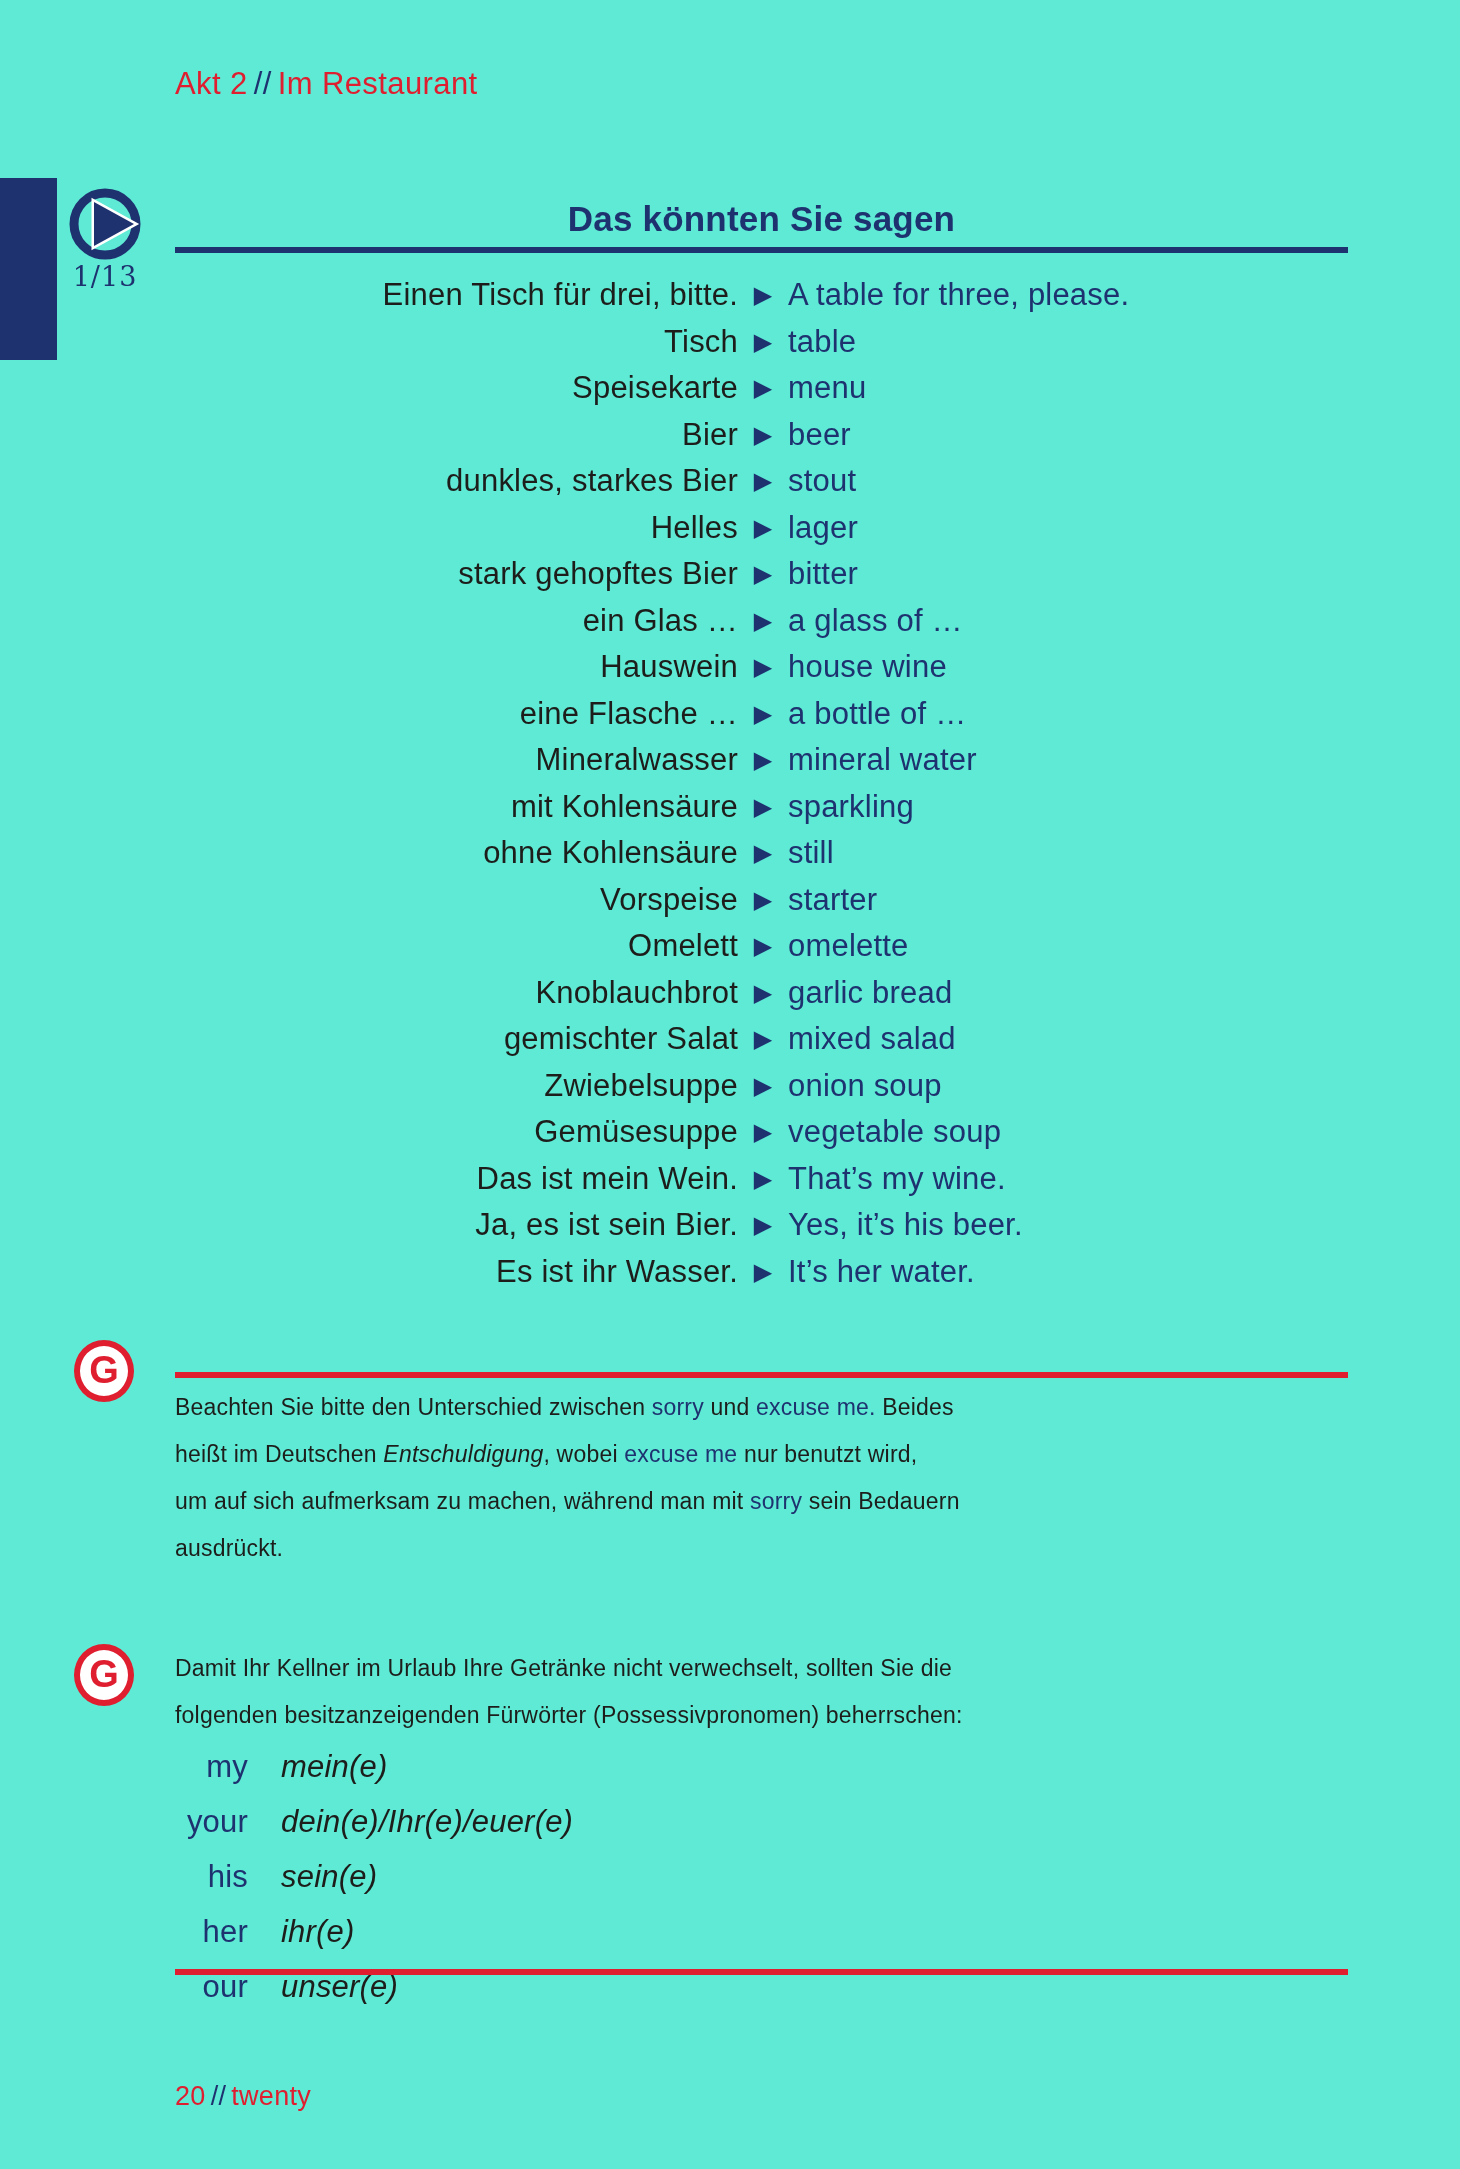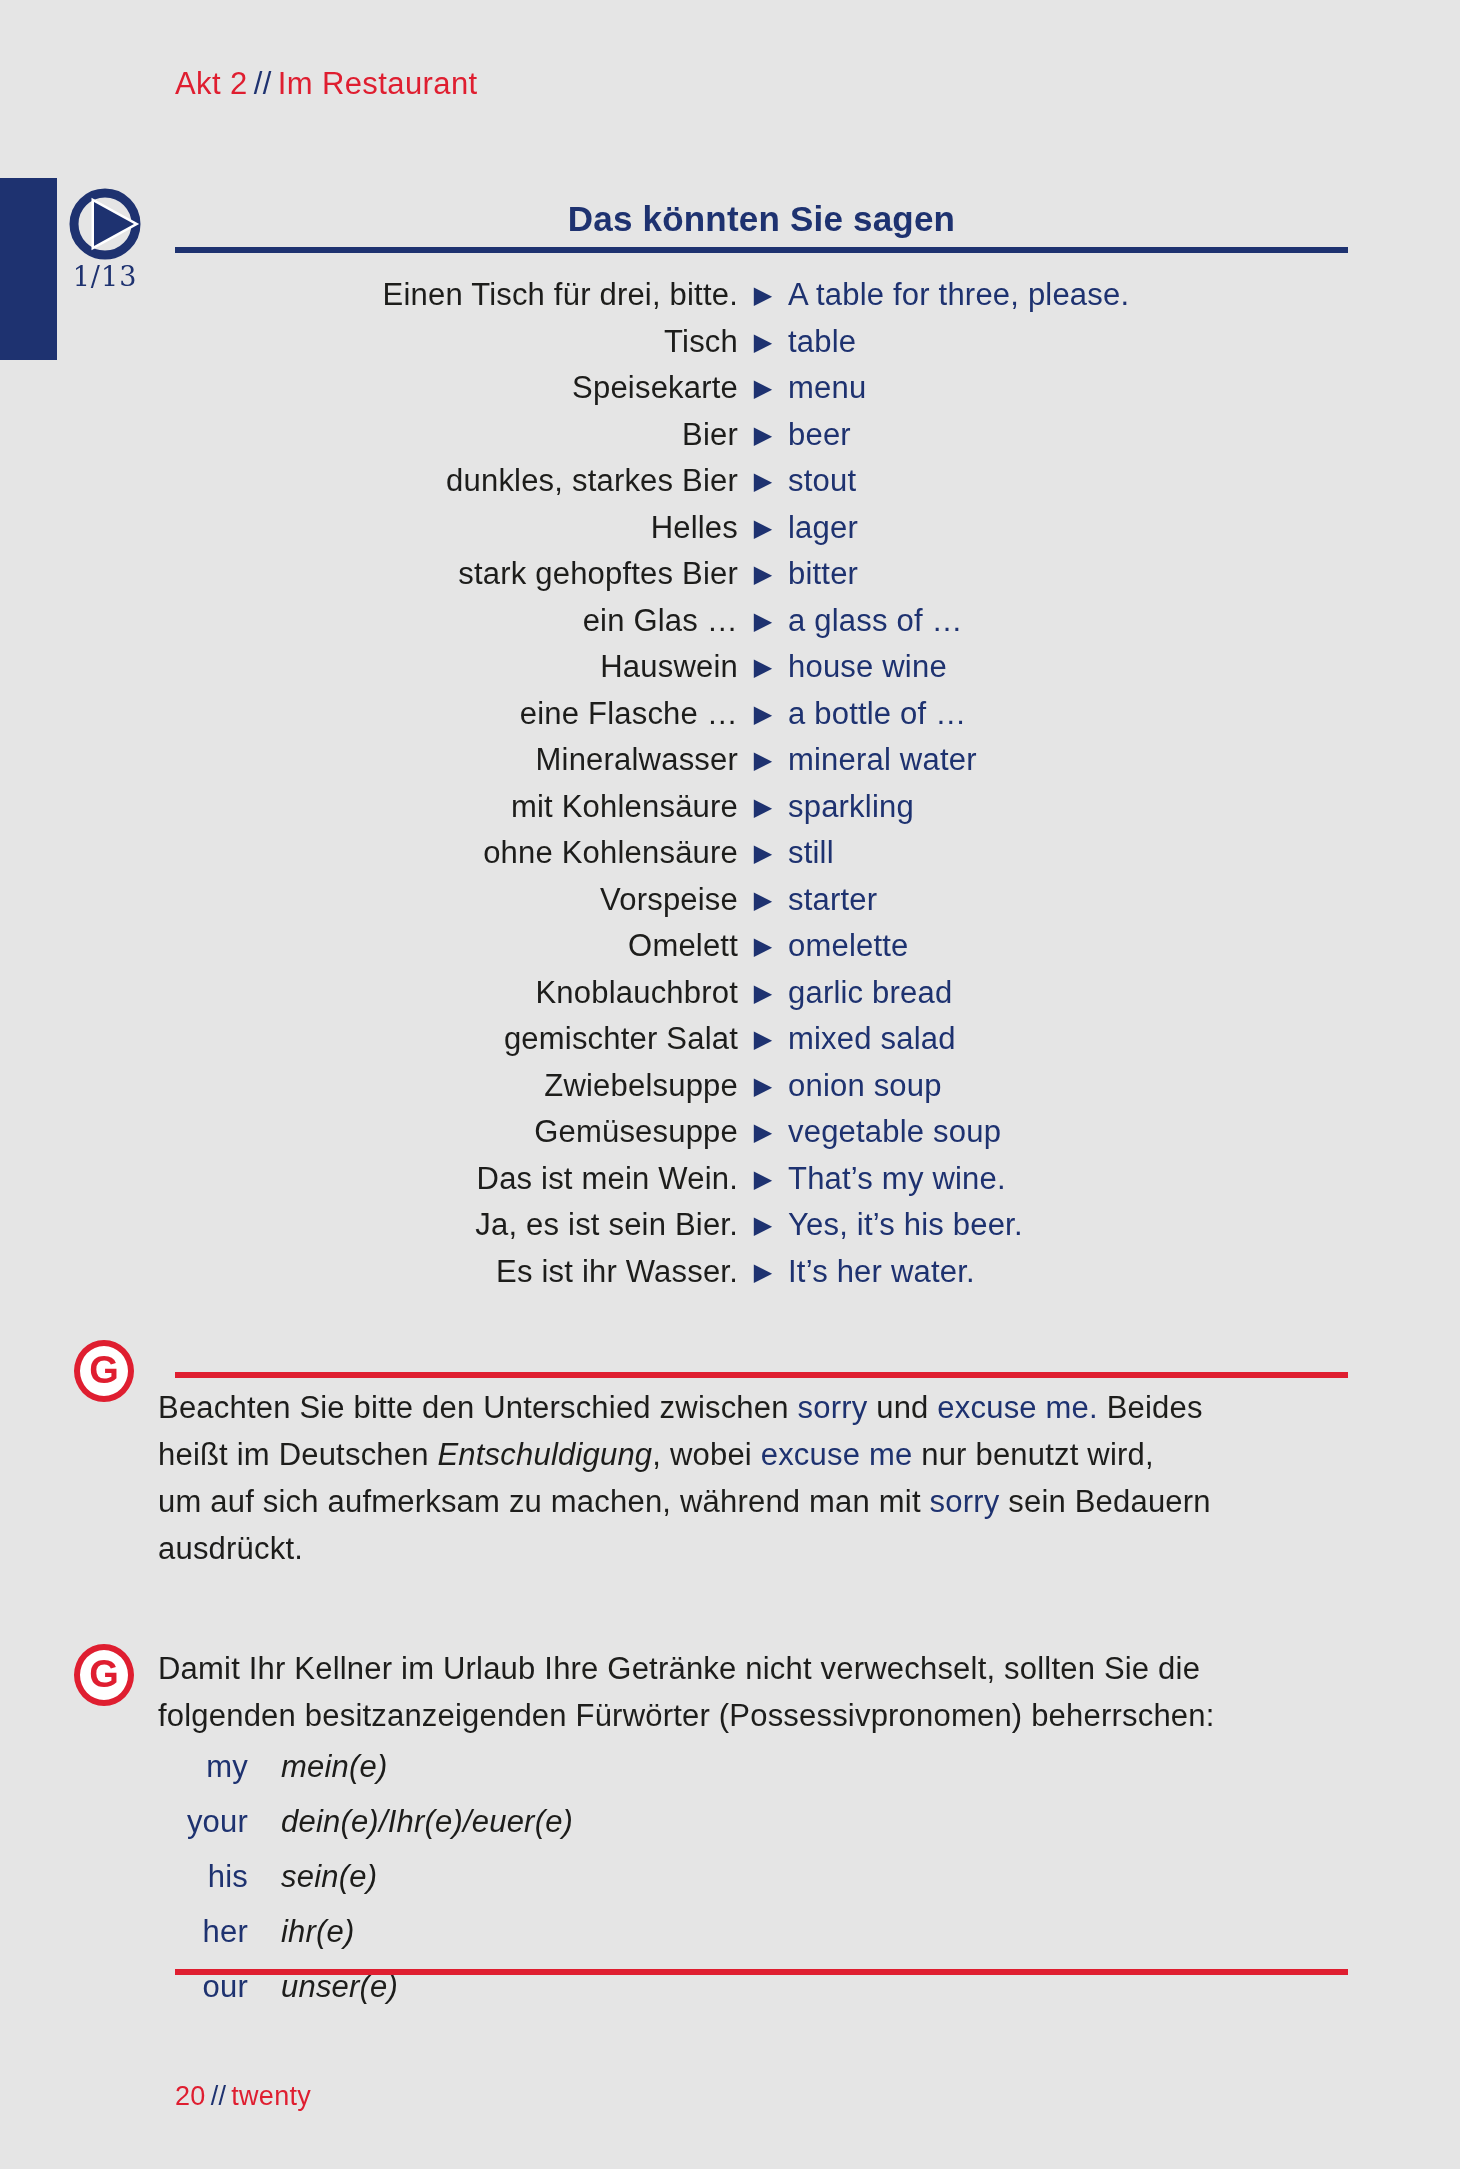--- a/index.html
+++ b/index.html
@@ -1,19 +1,19 @@
 <!DOCTYPE html>
 <html><head>
 <meta charset="utf-8">
 <style>
   html,body{margin:0;padding:0;background:#ffffff;}
   .page{
     position:relative;
     width:1460px;height:2169px;
-    background:#e5e5e5;
+    background:#5eead4;
     font-family:"Liberation Sans", sans-serif;
     color:#1d1d1b;
     overflow:hidden;
   }
   
   .hdr{
     position:absolute;left:175px;top:66px;
     font-size:31px;letter-spacing:.4px;color:#df1e30;white-space:nowrap;
   }
   .hdr .sep{color:#1e3270;padding:0 6px;}
@@ -49,22 +49,22 @@
     display:flex;align-items:center;justify-content:center;
     color:#df1e30;font-weight:700;font-size:38px;line-height:1;background:#fff;
     padding-bottom:2px;box-sizing:content-box;
   }
   .gbadge.n1{top:1340px;}
   .gbadge.n2{top:1644px;}
   .rrule{position:absolute;left:175px;width:1173px;height:6px;background:#df1e30;}
   .rrule.r1{top:1372px;}
   .rrule.r2{top:1969px;}
   .note{
-    position:absolute;left:158px;width:1180px;
-    font-size:31px;line-height:47px;letter-spacing:.2px;color:#1d1d1b;
+    position:absolute;left:175px;width:1180px;
+    font-size:23px;line-height:47px;letter-spacing:.2px;color:#1d1d1b;
   }
   .note.t1{top:1384px;}
   .note.t2{top:1645px;}
   .note .en{color:#1e3270;}
   .note .it{font-style:italic;}
   
   .pronouns{position:absolute;left:175px;top:1735px;width:900px;}
   .prnrow{display:grid;grid-template-columns:73px 33px auto;line-height:47px;font-size:31px;letter-spacing:.2px;margin-top:8px;}
   .prnrow .pen{text-align:right;color:#1e3270;}
   .prnrow .gap{}

